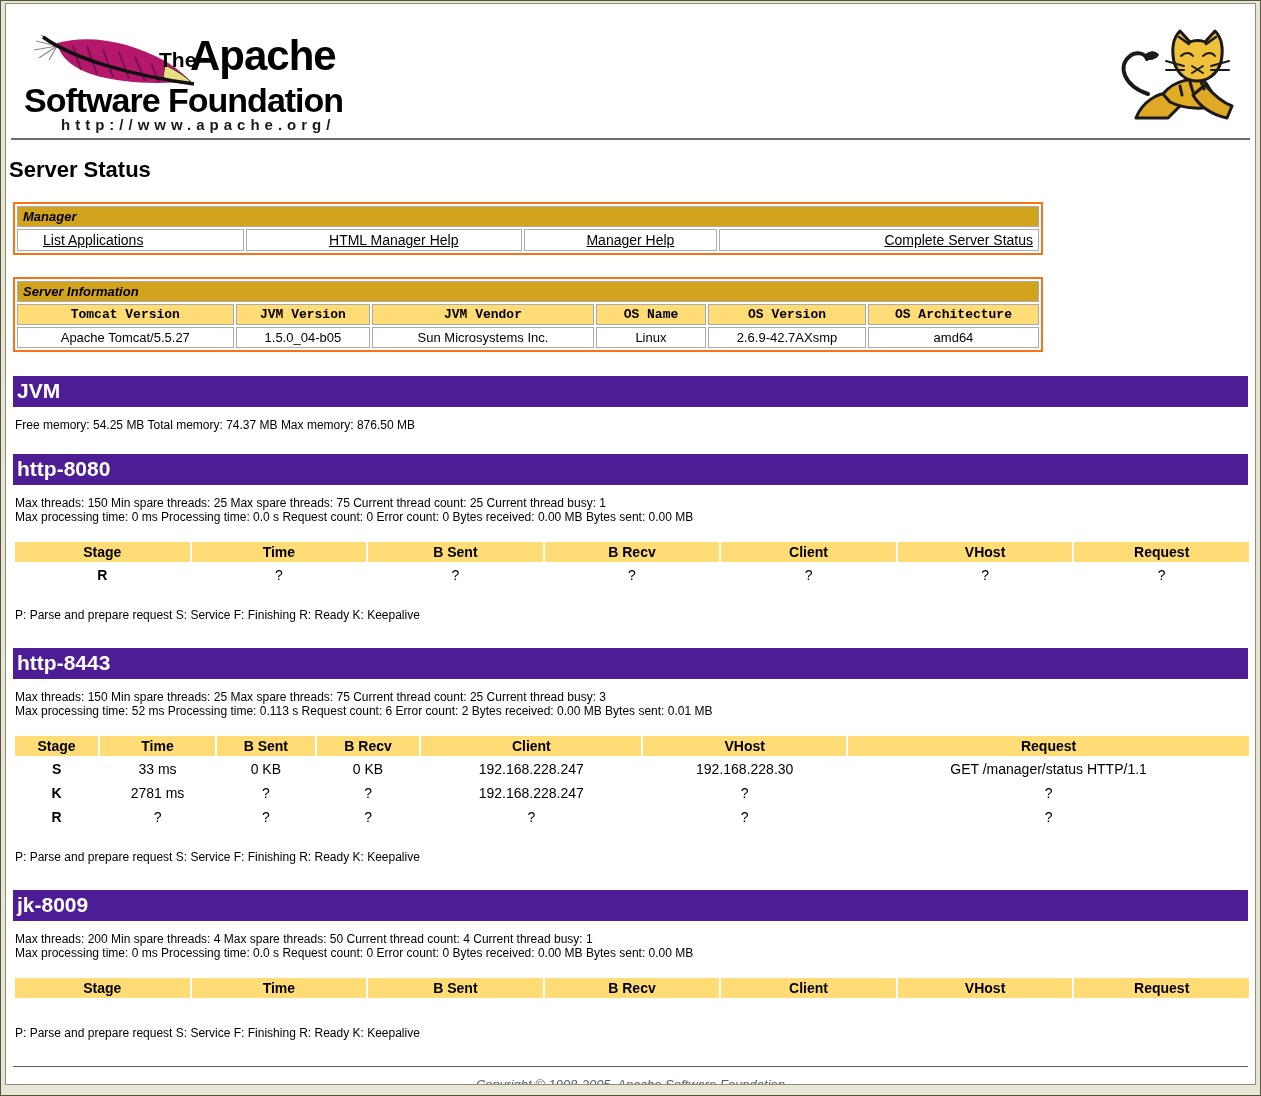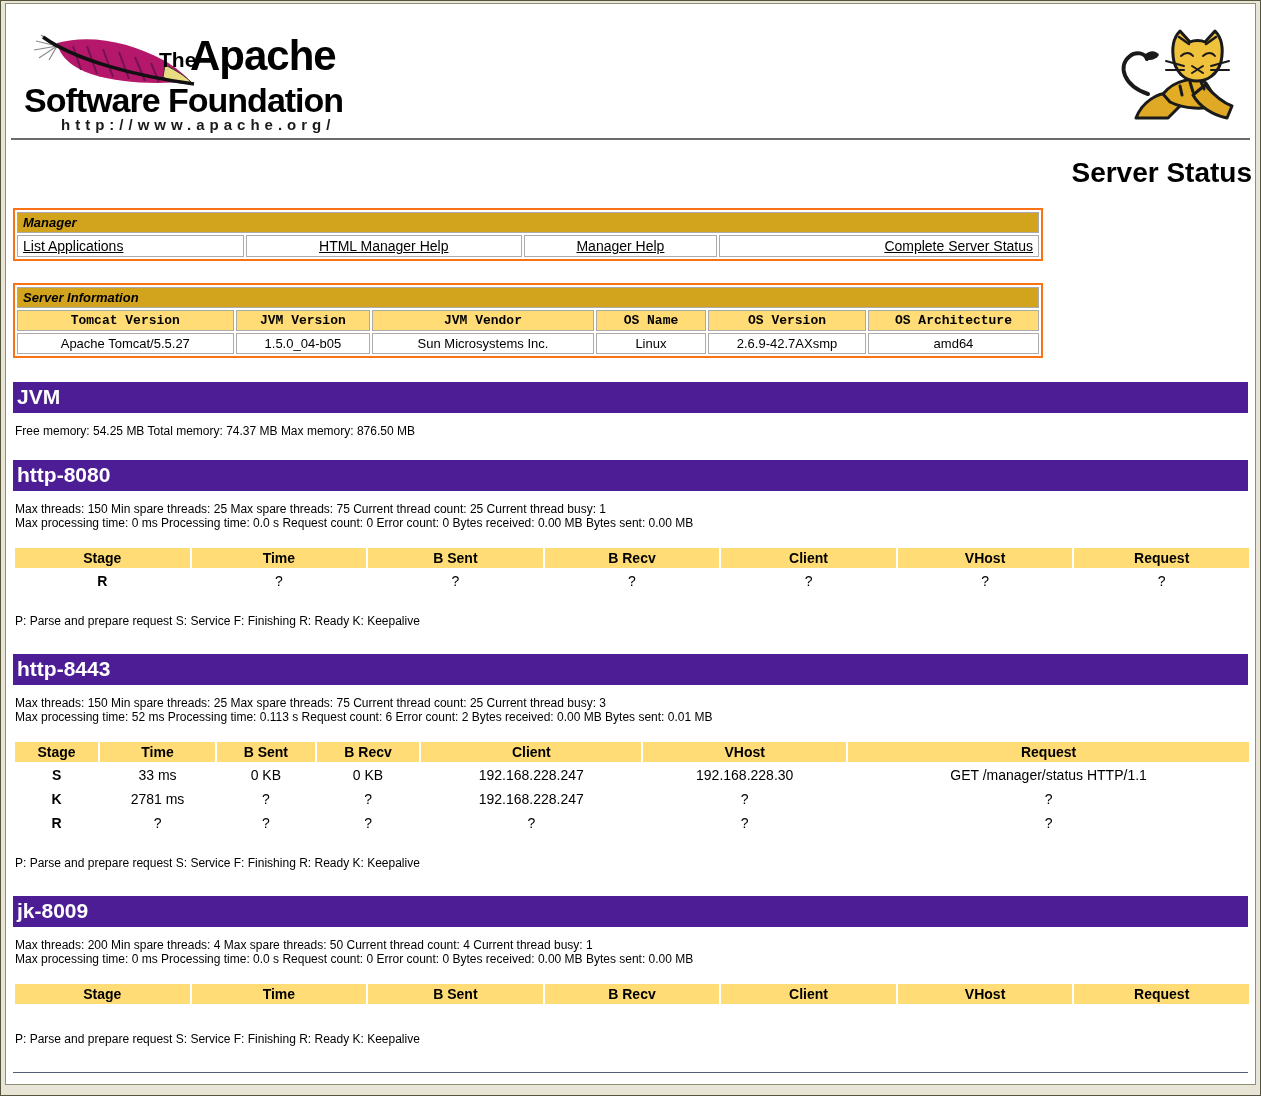--- a/index.html
+++ b/index.html
@@ -27,38 +27,38 @@
   .header { position: relative; height: 122px; }
   .brand { position: absolute; left: 0; top: 0; width: 520px; height: 122px; }
   .feather { position: absolute; left: 18px; top: 16px; }
   .brand-the { position: absolute; left: 150px; top: 32px; font-size: 21px; font-weight: bold; color:#000; }
   .brand-apache { position: absolute; left: 181px; top: 16px; font-size: 42px; font-weight: bold; color:#000; letter-spacing: -1px; }
   .brand-line2 { position: absolute; left: 15px; top: 65px; font-size: 34px; font-weight: bold; color:#000; letter-spacing: -1px; }
   .brand-url { position: absolute; left: 52px; top: 100px; font-size: 15px; font-weight: bold; color:#1a1a1a; letter-spacing: 5px; }
   .tomcat { position: absolute; right: 12px; top: 12px; }
   .header-rule { height: 0; border: 0; border-top: 2px solid #6b6b6b; margin: 0 2px; }
   
-  .page-title { text-align: right; font-size: 28px; font-weight: bold; color: #000; margin: 17px 0 19px 0; }
+  .page-title { text-align: left; font-size: 22px; font-weight: bold; color: #000; margin: 17px 0 19px 0; }
   
   table.btab {
     width: 1030px; margin: 0 4px;
     border-collapse: separate; border-spacing: 2px;
     border: 2px solid #f97316;
     background: #fff;
   }
   table.btab td, table.btab th { border: 1px solid #ABABAB; padding: 2px 5px; font-size: 13px; }
   td.gold-title {
     background: #D2A41E; color: #000;
     font-weight: bold; font-style: italic; font-size: 14px;
     padding: 3px 6px;
   }
   table.btab th { background: #FFDC75; font-weight: bold; text-align: center; font-size: 13px; font-family: Liberation Mono, monospace; }
   table.btab td.val { text-align: center; background: #fff; }
   .al { text-align: left; } .ac { text-align: center; } .ar { text-align: right; }
-  a.mlink { color: #000; text-decoration: underline; font-size: 14px; cursor: pointer; }
+  a.mlink { color: #000; text-decoration: underline; font-size: 14px; cursor: pointer; margin-left: 20px; }
   .mgr-wrap { margin-bottom: 22px; }
   .info-wrap { margin-bottom: 24px; }
   
   .section-bar {
     background: #4c1d95; color: #fff;
     font-size: 21px; font-weight: bold;
     margin: 0 4px; padding: 3px 4px 4px 4px;
   }
   .stats { font-size: 12px; color: #000; margin: 11px 4px 14px 6px; line-height: 14px; }
   .legend { font-size: 12px; color: #000; margin: 20px 4px 26px 6px; }

